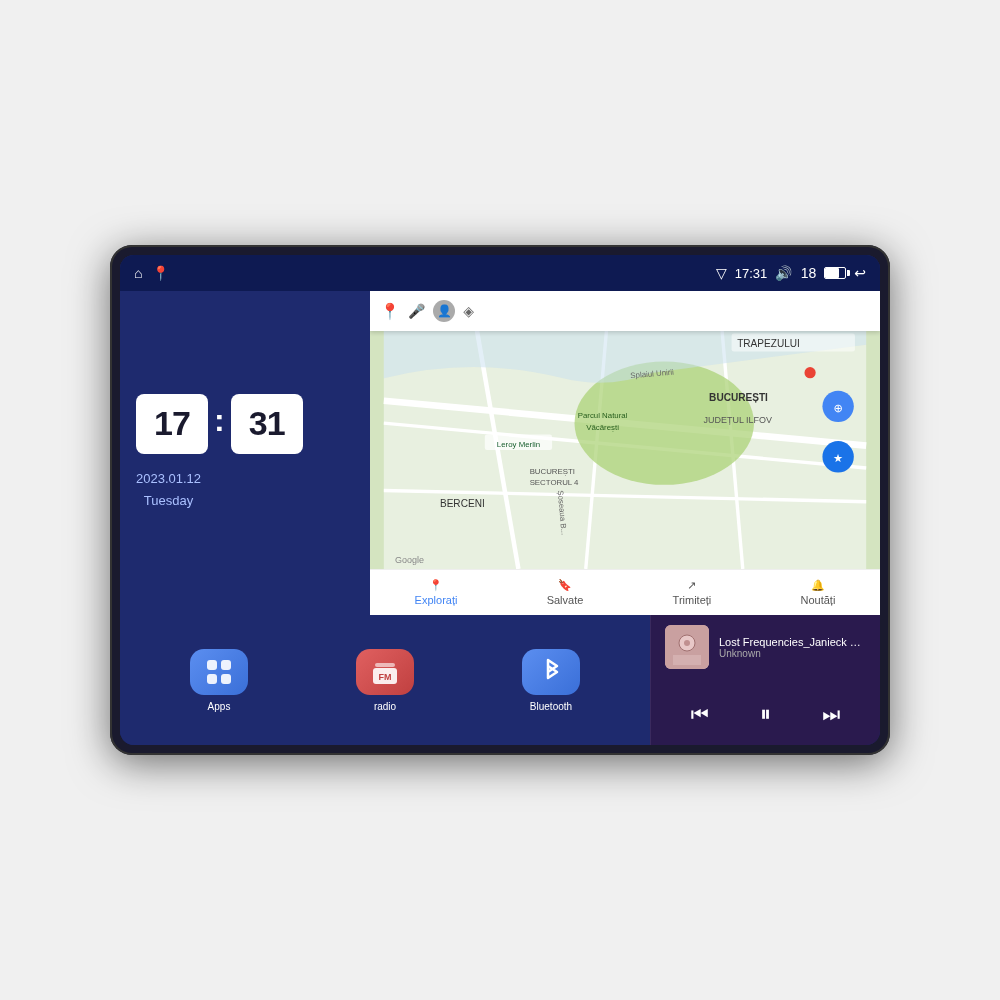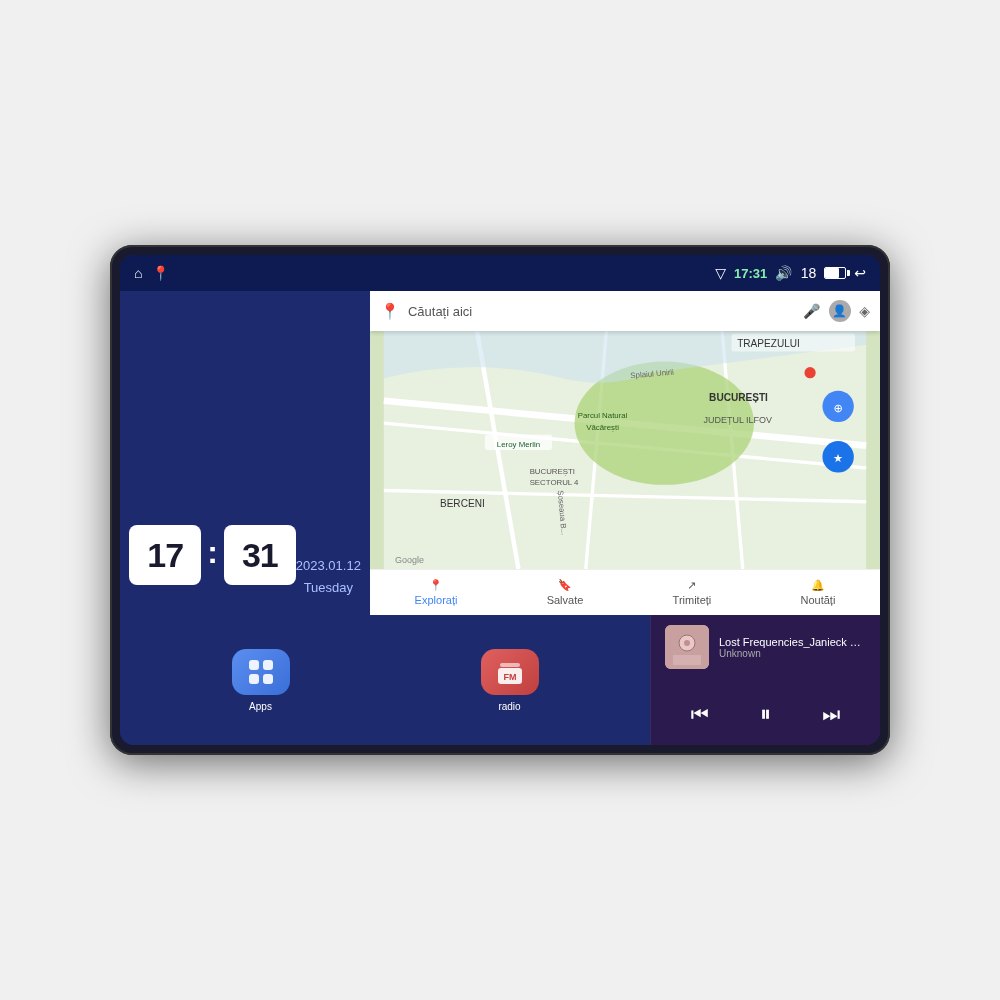--- a/index.html
+++ b/index.html
@@ -53,22 +53,22 @@
       gap: 8px;
       font-size: 13px;
       color: #fff;
     }
     .status-icon {
       color: #fff;
       font-size: 14px;
     }
     .status-time {
       font-size: 13px;
-      color: #86efac;
-      font-weight: 700;
+      color: #ffffff;
+      font-weight: 400;
     }
     .status-battery {
       width: 22px;
       height: 12px;
       border: 1.5px solid #fff;
       border-radius: 2px;
       position: relative;
       display: inline-block;
     }
     .status-battery::after {
@@ -102,22 +102,22 @@
       display: flex;
       flex: 1;
       min-height: 0;
     }
 
     
     .clock-widget {
       width: 250px;
       background: #1e2a6e;
       display: flex;
-      flex-direction: row;
-      align-items: flex-end;
+      flex-direction: column;
+      align-items: flex-start;
       justify-content: center;
       padding: 16px;
       flex-shrink: 0;
     }
     .clock-display {
       display: flex;
       align-items: center;
       gap: 6px;
       margin-bottom: 14px;
     }
@@ -355,21 +355,20 @@
           </div>
           <div class="clock-date">
             <div>2023.01.12</div>
             <div>Tuesday</div>
           </div>
         </div>
 
         <div class="map-widget">
           <div class="map-search-bar">
             <span class="map-pin-icon">📍</span>
-            <span class="map-search-text">Căutați aici</span>
             <div class="map-search-icons">
               <span>🎤</span>
               <span style="width:22px;height:22px;border-radius:50%;background:#aaa;display:inline-flex;align-items:center;justify-content:center;font-size:12px;">👤</span>
               <span>◈</span>
             </div>
           </div>
 
           <div class="map-content">
             <svg class="map-svg" viewBox="0 0 430 230" xmlns="http://www.w3.org/2000/svg">
 
@@ -462,20 +461,28 @@
             <div class="app-icon-circle icon-radio">
               <svg width="32" height="32" viewBox="0 0 32 32" fill="none">
                 <rect x="4" y="12" width="24" height="16" rx="3" fill="white" opacity="0.9"></rect>
                 <text x="16" y="24" font-size="9" fill="#c04040" text-anchor="middle" font-family="Arial" font-weight="bold">FM</text>
                 <rect x="6" y="7" width="20" height="4" rx="2" fill="white" opacity="0.6"></rect>
               </svg>
             </div>
             <span class="app-icon-label">radio</span>
           </div>
 
+          <div class="app-icon-item">
+            <div class="app-icon-circle icon-bluetooth">
+              <svg width="32" height="32" viewBox="0 0 32 32" fill="none">
+                <path d="M13 10L22 16L13 22V4L22 10L13 16" stroke="white" stroke-width="2.5" fill="none" stroke-linejoin="round"></path>
+              </svg>
+            </div>
+            <span class="app-icon-label">Bluetooth</span>
+          </div>
 
 
         </div>
 
         <div class="music-section">
           <div class="music-top">
             <div class="music-thumb">
               <svg width="44" height="44" viewBox="0 0 44 44">
                 <rect width="44" height="44" fill="#c9a0a0" rx="4"></rect>
                 <circle cx="22" cy="18" r="8" fill="#e8c8c8" stroke="#a07070" stroke-width="1"></circle>

